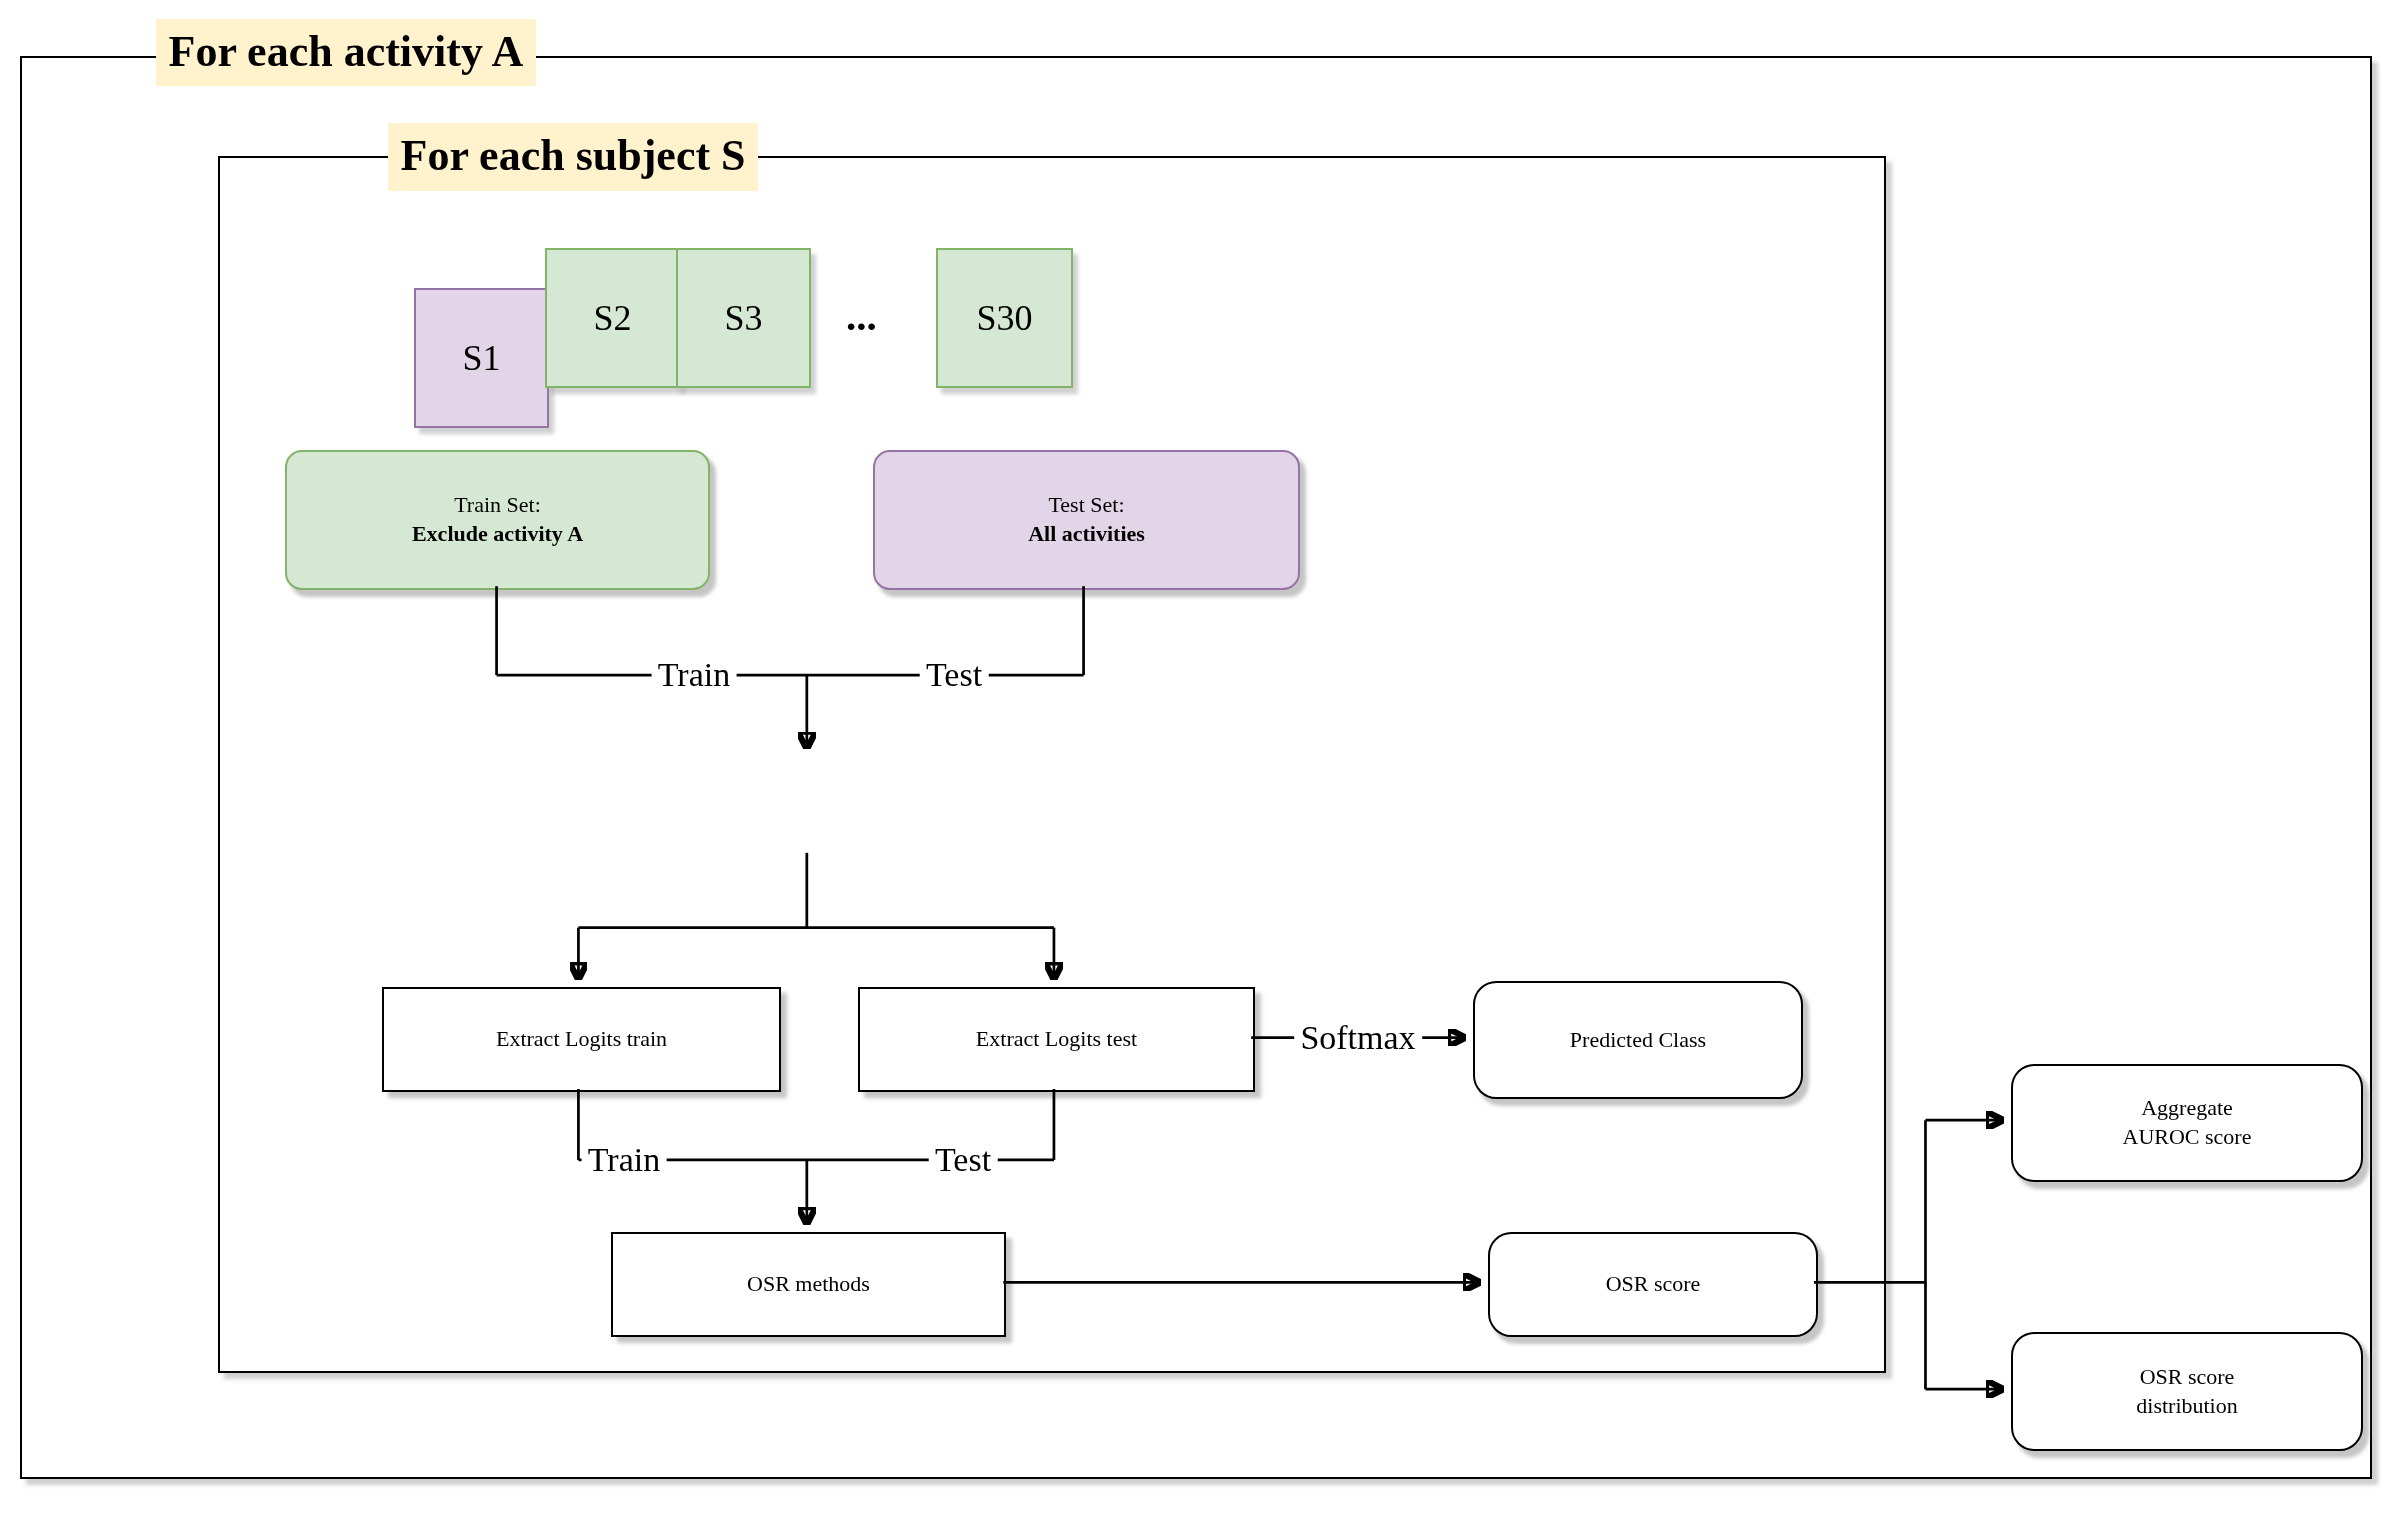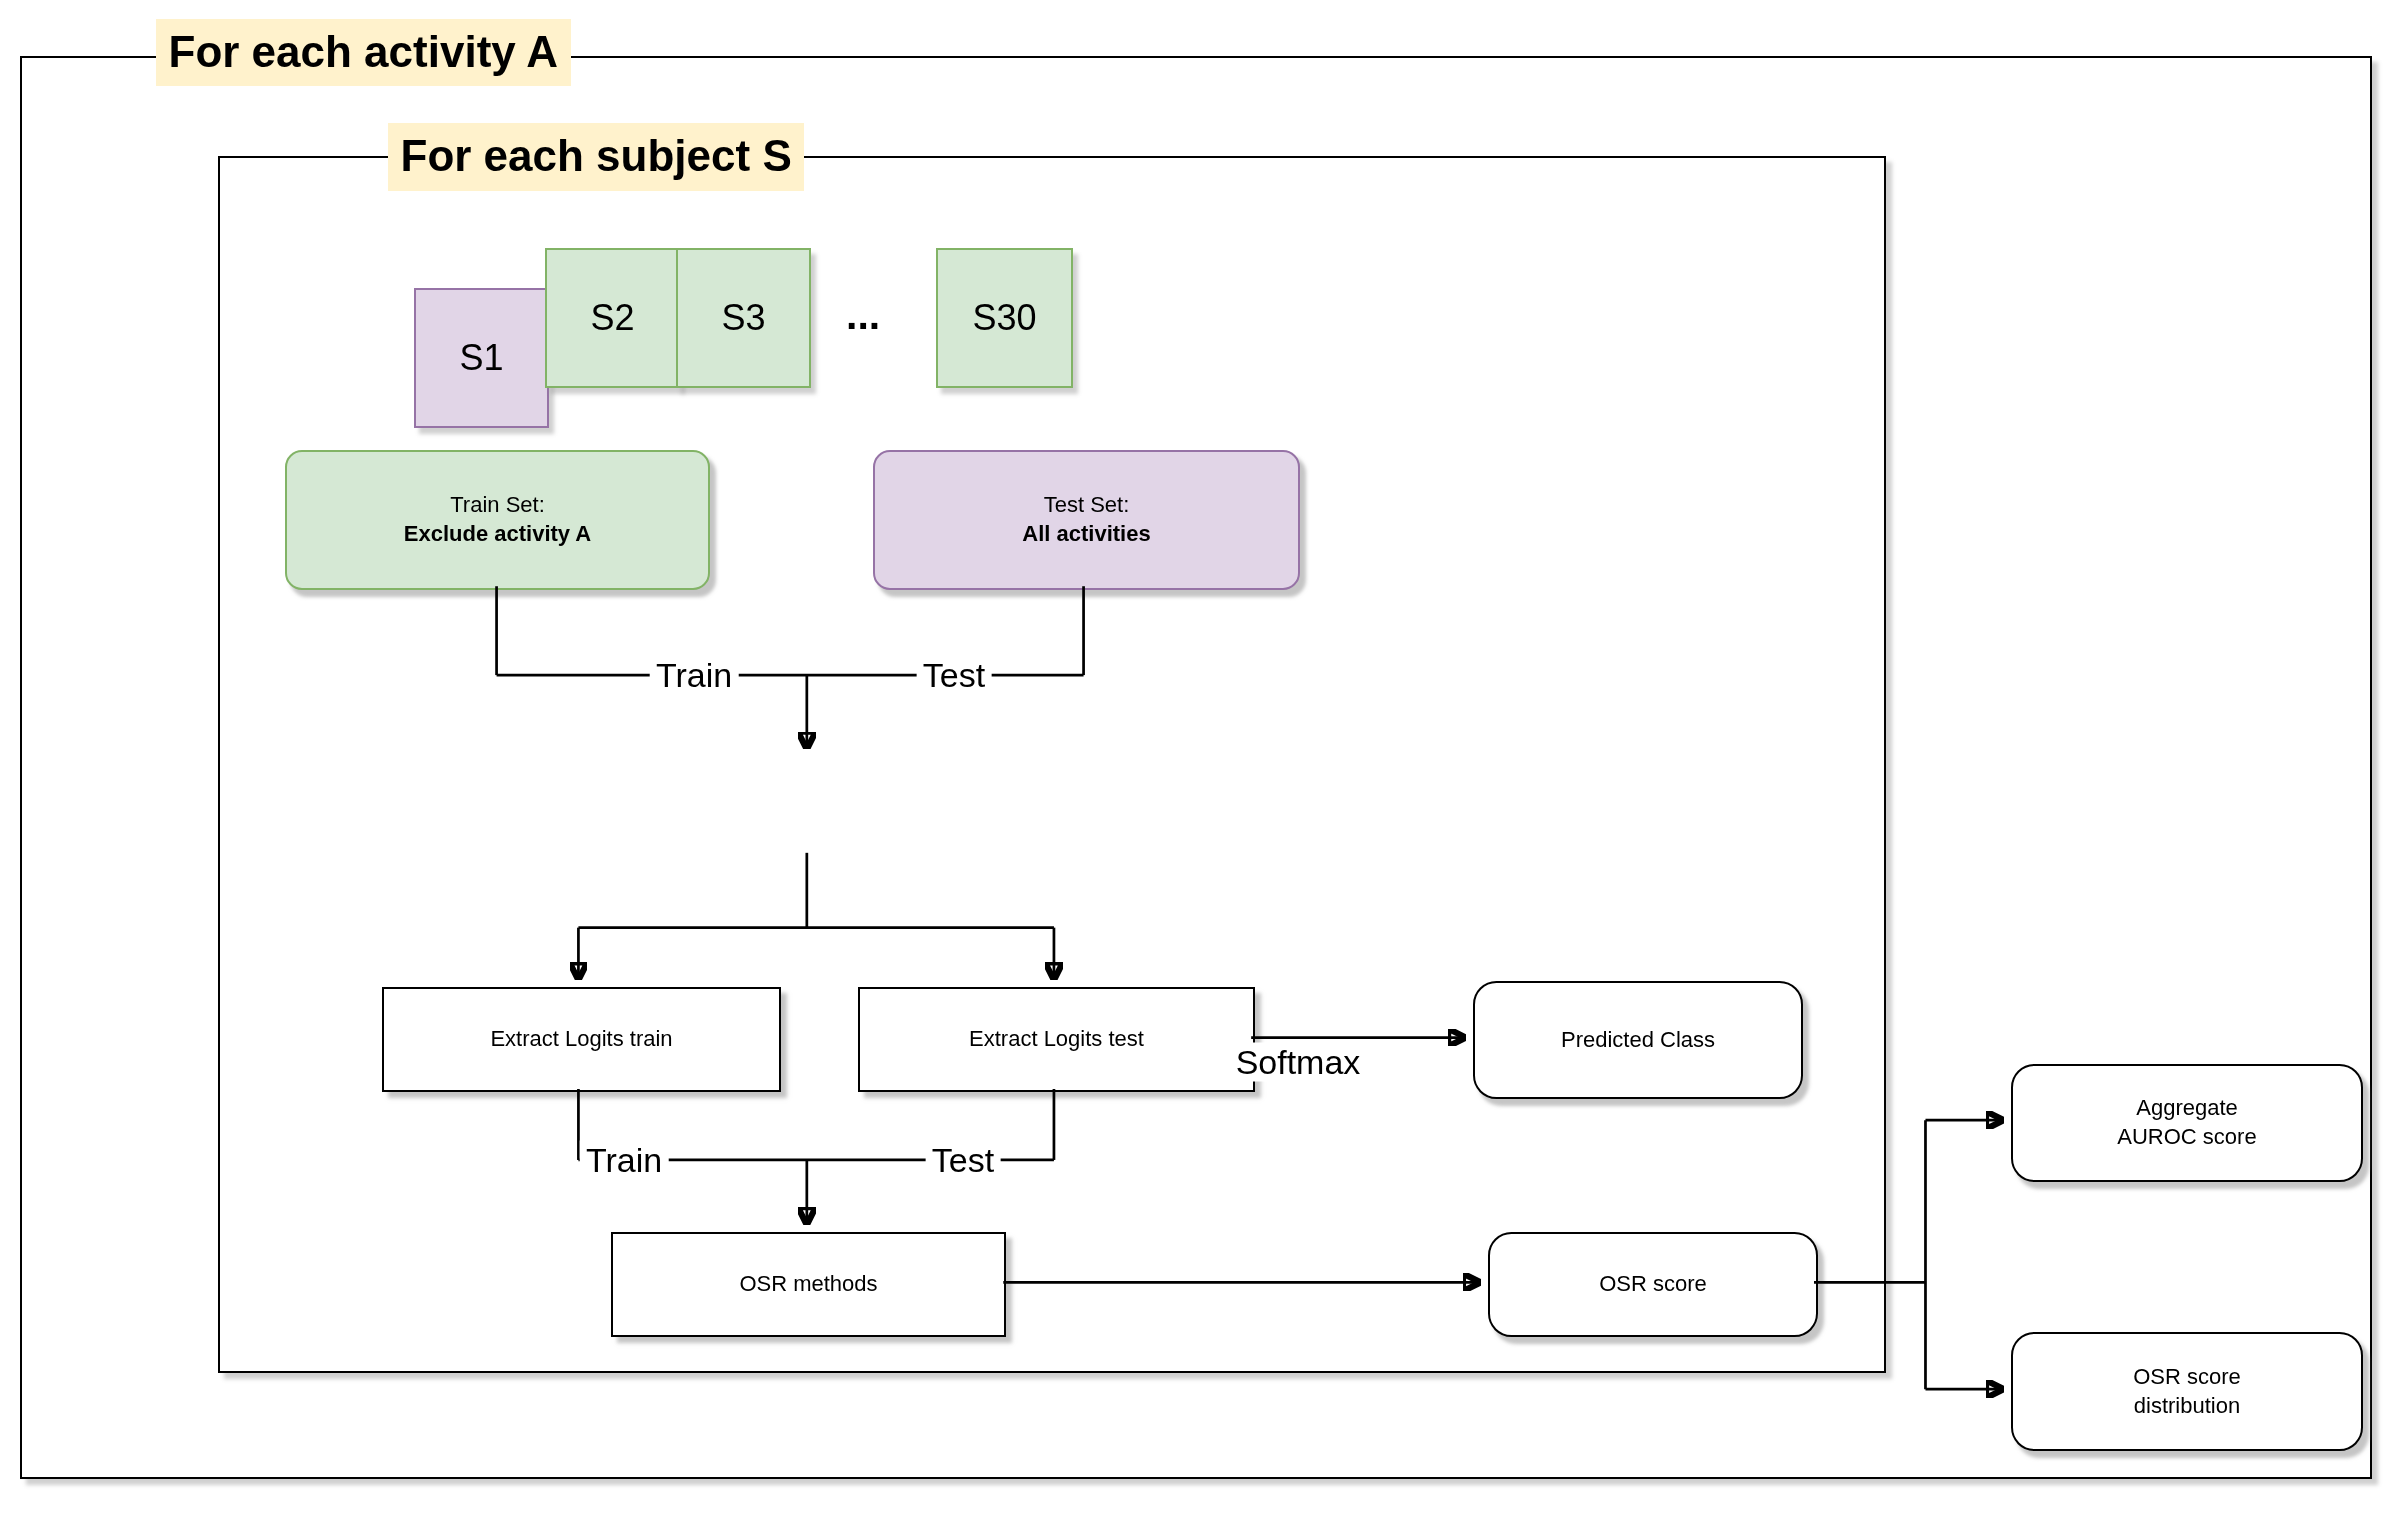--- a/index.html
+++ b/index.html
@@ -1,20 +1,20 @@
 <!DOCTYPE html>
 <html style="font-size:12.5px"><head>
 <meta charset="utf-8">
 <style>
   html,body{margin:0;padding:0;background:#ffffff;}
   #canvas{
     position:relative;
     width:2401px;height:1517px;
     background:#ffffff;
-    font-family:Liberation Sans, sans-serif;
+    font-family:Liberation Serif, serif;
     color:#000;
     overflow:hidden;
   }
   .container-box{
     position:absolute;
     border:2.3px solid #000;
     background:transparent;
     box-shadow:5.5px 6.2px 3.9px rgba(150,150,150,0.45);
   }
   .loop-label{
@@ -147,16 +147,16 @@
     <path d="M2327,1645 H2470"></path>
     <path d="M2470,1437 V1782"></path>
     <path d="M2470,1437 H2567" marker-end="url(#arrow)"></path>
     <path d="M2470,1782 H2567" marker-end="url(#arrow)"></path>
   </svg>
 
   <div class="line-label" style="left:694px;top:675px;">Train</div>
   <div class="line-label" style="left:954px;top:675px;">Test</div>
   <div class="line-label" style="left:624px;top:1160px;">Train</div>
   <div class="line-label" style="left:963px;top:1160px;">Test</div>
-  <div class="line-label" style="left:1298px;top:1038px;margin-top:24px;">Softmax</div>
+  <div class="line-label" style="left:1358px;top:1038px;">Softmax</div>
 
 </div>
 
 
 </body></html>

